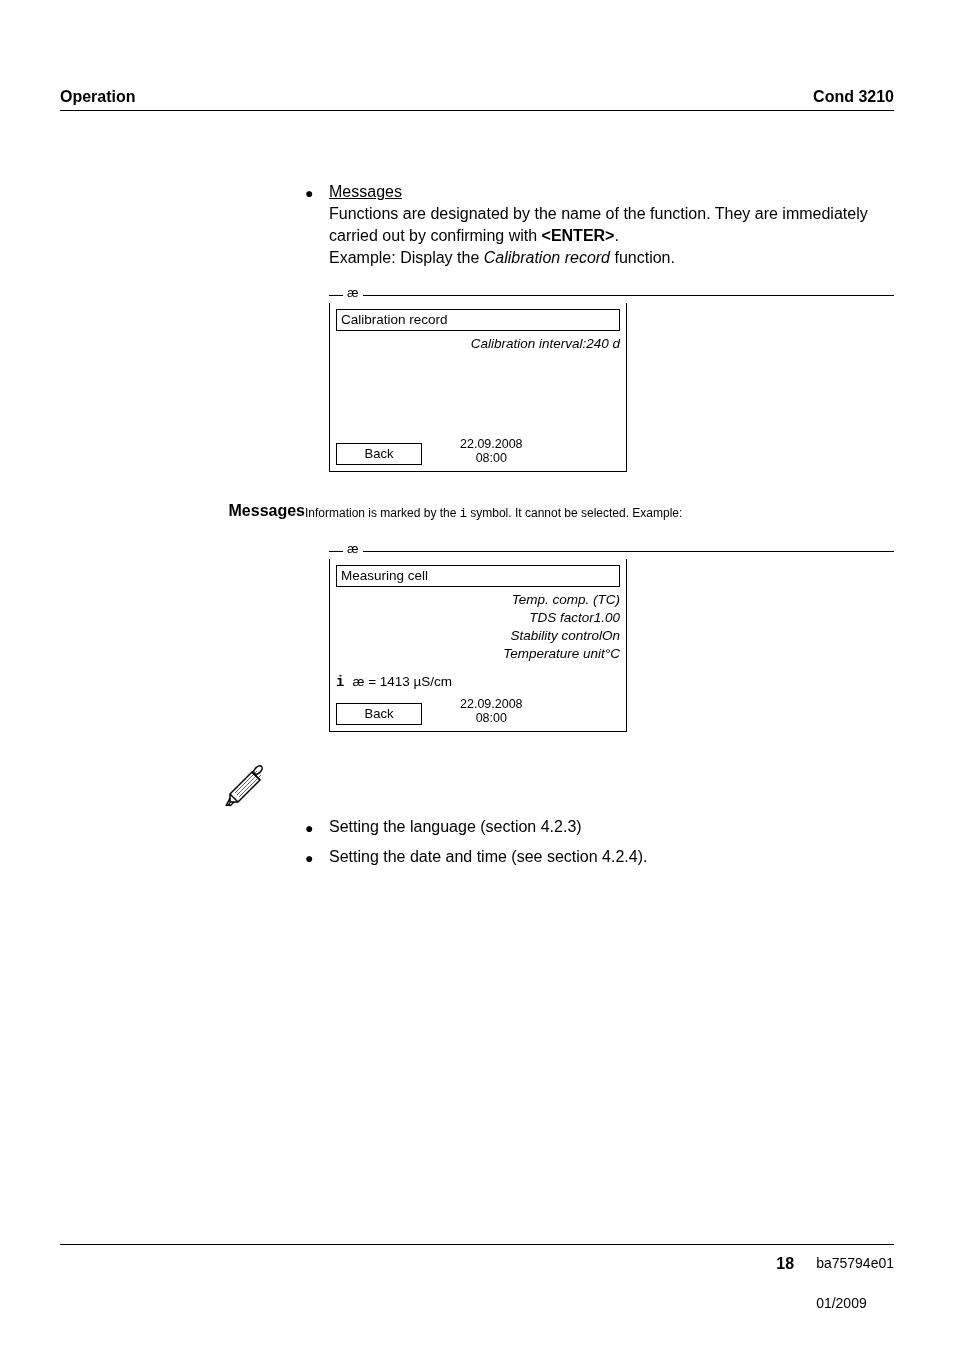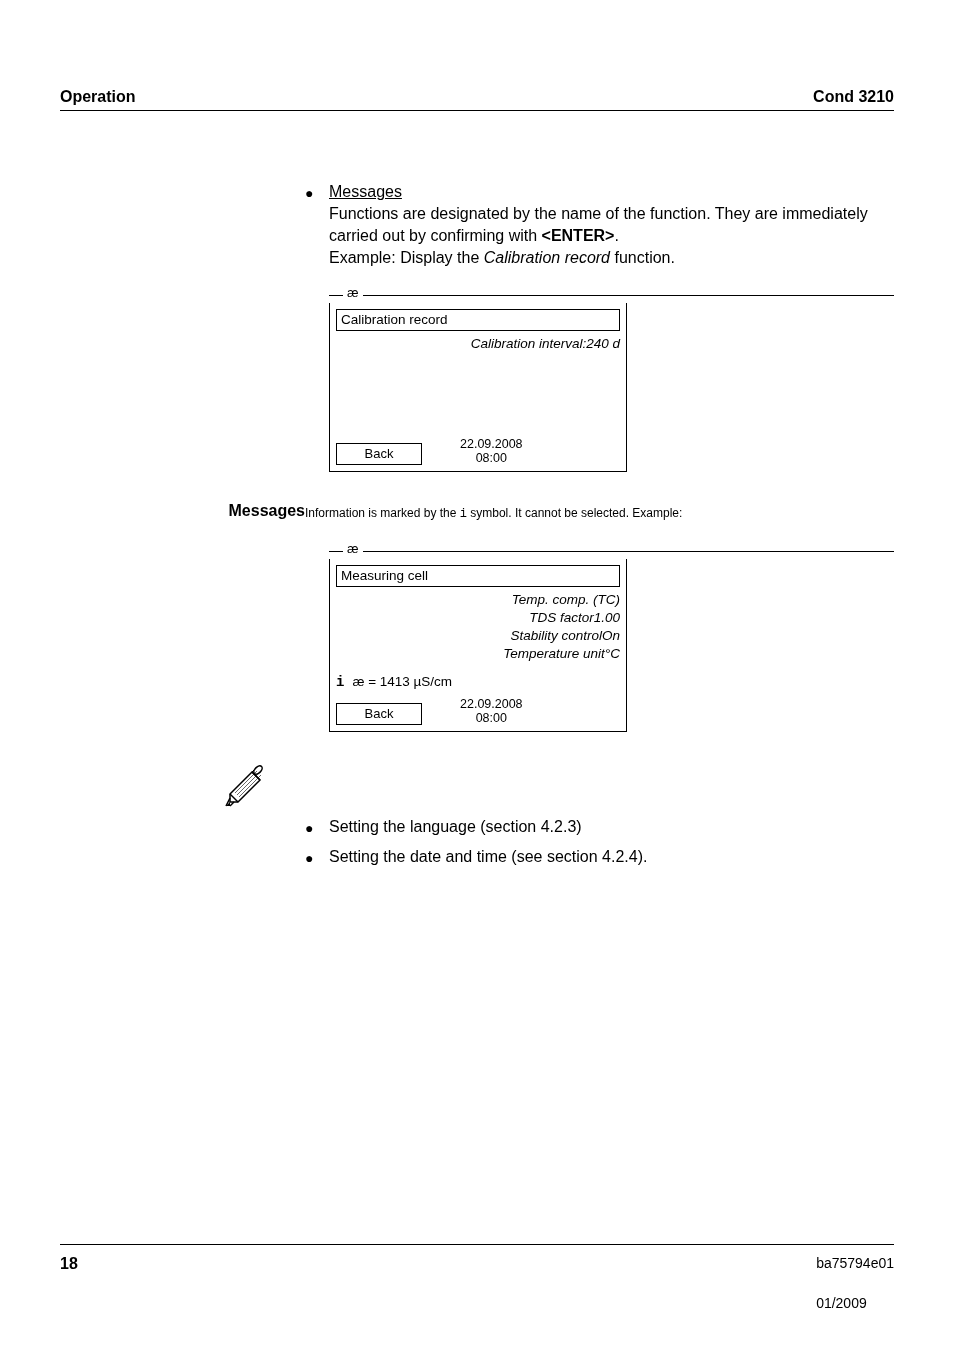--- a/index.html
+++ b/index.html
@@ -182,22 +182,23 @@
     bottom: 40px;
     left: 60px;
     right: 60px;
   }
   .footer-rule {
     border-top: 1.5px solid #000;
     margin-bottom: 10px;
   }
   .footer-row {
     display: flex;
-    justify-content: space-between;
+    justify-content: flex-end;
     font-size: 14px;
+    gap: 22px;
   }
   .footer-left {
     font-weight: bold;
     font-size: 16px;
   }
   .footer-right {
     display: flex;
     gap: 24px;
     font-size: 14px;
     flex-direction: column;

